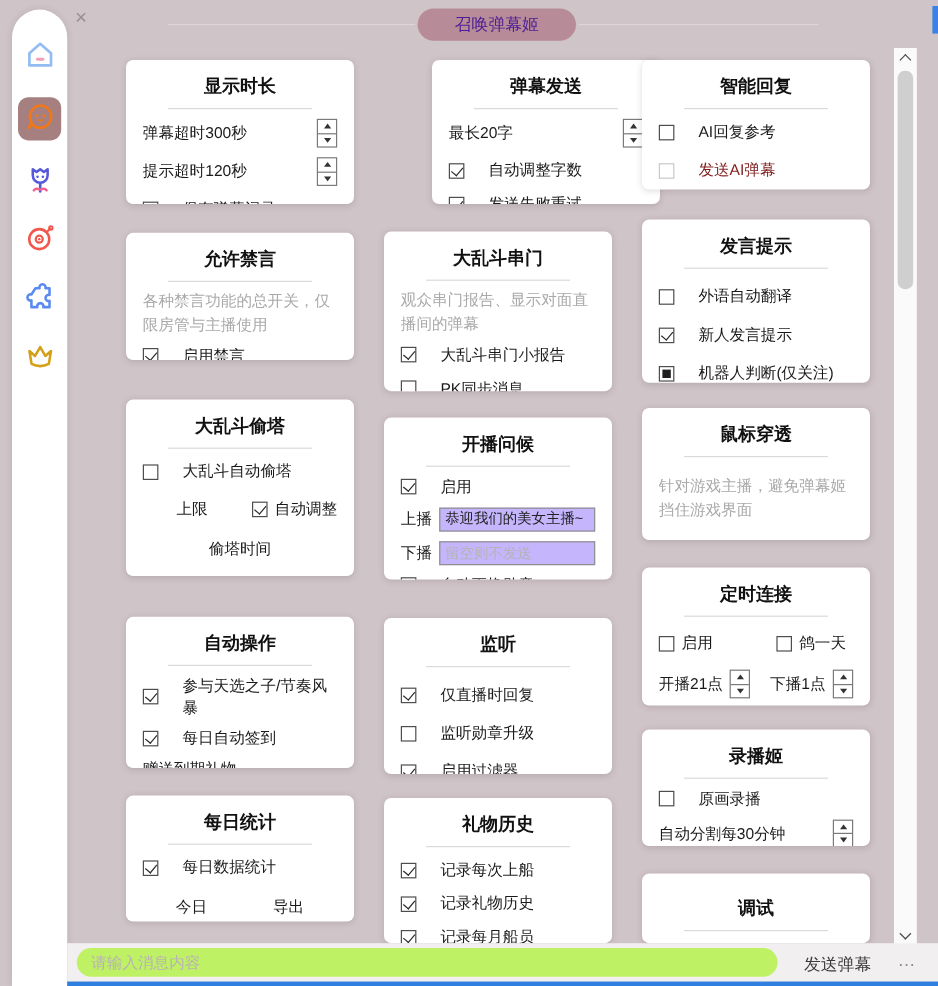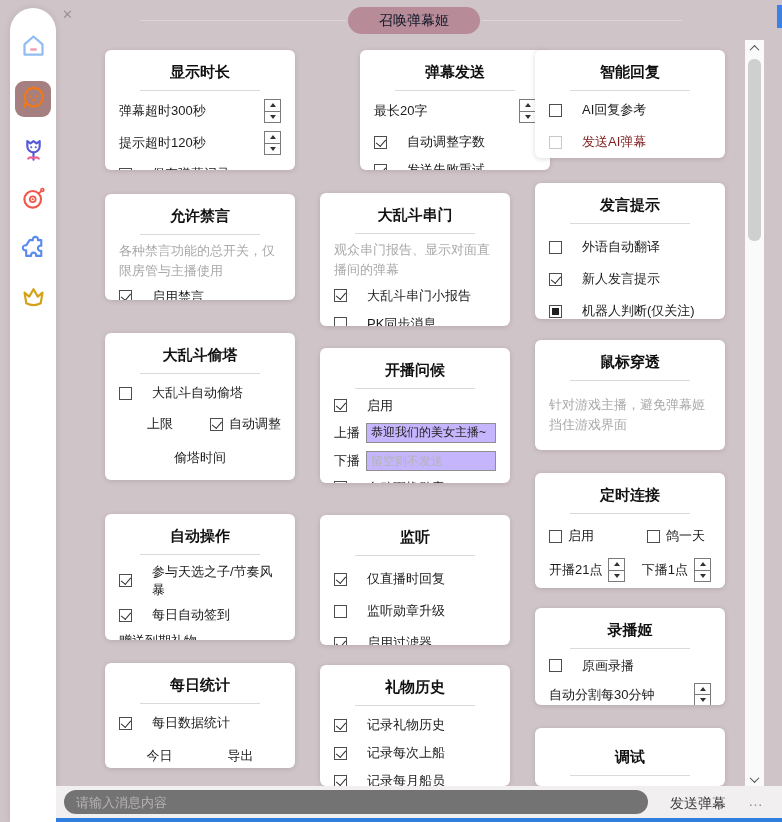--- a/index.html
+++ b/index.html
@@ -8,21 +8,21 @@
     background:#cfc4c8;
     font-family:"Liberation Sans","DejaVu Sans",sans-serif;
     font-size:13px;color:#1a1a1a;
   }
   
   .hline{position:absolute;top:20px;height:1px;background:#ddd5d8;}
   .summon{
     position:absolute;left:348px;top:7px;width:132px;height:27px;
     background:#b78b97;border-radius:14px;border:none;
     display:flex;align-items:center;justify-content:center;
-    font-size:14px;color:#0f172a;cursor:pointer;
+    font-size:14px;color:#4c1d95;cursor:pointer;
   }
   .close-x{position:absolute;left:62px;top:7px;font-size:13px;color:#9b9194;cursor:pointer;}
   .blue-sliver{position:absolute;right:0;top:5px;width:5px;height:23px;background:#3b82e8;}
   
   .sidebar{
     position:absolute;left:10px;top:8px;width:46px;height:814px;
     background:#fff;border-radius:23px 23px 0 0;
     display:flex;flex-direction:column;align-items:center;
     padding-top:24px;box-sizing:border-box;gap:19px;
     box-shadow:0 0 6px rgba(90,70,80,.15);
@@ -68,21 +68,21 @@
   .scrollbar{position:absolute;left:745px;top:40px;width:19px;height:747px;background:#fbfafa;}
   .sb-btn{position:absolute;left:0;width:19px;height:16px;display:flex;align-items:center;justify-content:center;cursor:pointer;}
   .chev{width:6px;height:6px;border-right:1.5px solid #4a4a4a;border-bottom:1.5px solid #4a4a4a;}
   .chev.up{transform:rotate(-135deg) translate(-1px,-1px);}
   .chev.dn{transform:rotate(45deg) translate(-1px,-1px);}
   .thumb{position:absolute;left:3px;top:19px;width:13px;height:182px;background:#cfcfcf;border-radius:6px;cursor:grab;}
   
   .composer{position:absolute;left:56px;top:786px;width:726px;height:32px;background:#f2eff0;}
   .composer input{
     position:absolute;left:8px;top:4px;width:584px;height:24px;border:none;border-radius:12px;
-    background:#737373;padding:0 12px;font-size:13px;font-family:inherit;box-sizing:border-box;color:#222;
+    background:#bef264;padding:0 12px;font-size:13px;font-family:inherit;box-sizing:border-box;color:#222;
   }
   .composer input::placeholder{color:#b8b2b4;}
   .send-btn{position:absolute;left:608px;top:0;height:32px;line-height:32px;font-size:14px;color:#3a3a3a;cursor:pointer;background:none;border:none;font-family:inherit;}
   .more-btn{position:absolute;left:692px;top:0;height:32px;line-height:30px;font-size:15px;color:#8f8f8f;cursor:pointer;letter-spacing:2px;}
   .blue-strip{position:absolute;left:56px;top:818px;width:726px;height:4px;background:#2f7fe0;}
 </style>
 </head>
 <body>
 
 <div class="hline" style="left:140px;width:206px;"></div>
@@ -312,25 +312,25 @@
     <span class="cb checked"></span>
     <span>启用过滤器</span>
   </div>
 </div>
 
 <div class="card" style="left:320px;top:665px;height:121px;">
   <div class="ct">礼物历史</div>
   <div class="cd"></div>
   <div class="crow t10">
     <span class="cb checked"></span>
+    <span>记录每次上船</span>
+  </div>
+  <div class="crow t10">
+    <span class="cb checked"></span>
     <span>记录礼物历史</span>
-  </div>
-  <div class="crow t10">
-    <span class="cb checked"></span>
-    <span>记录每次上船</span>
   </div>
   <div class="crow t10">
     <span class="cb checked"></span>
     <span>记录每月船员</span>
   </div>
 </div>
 
 <div class="card" style="left:535px;top:50px;height:108px;">
   <div class="ct">智能回复</div>
   <div class="cd"></div>

